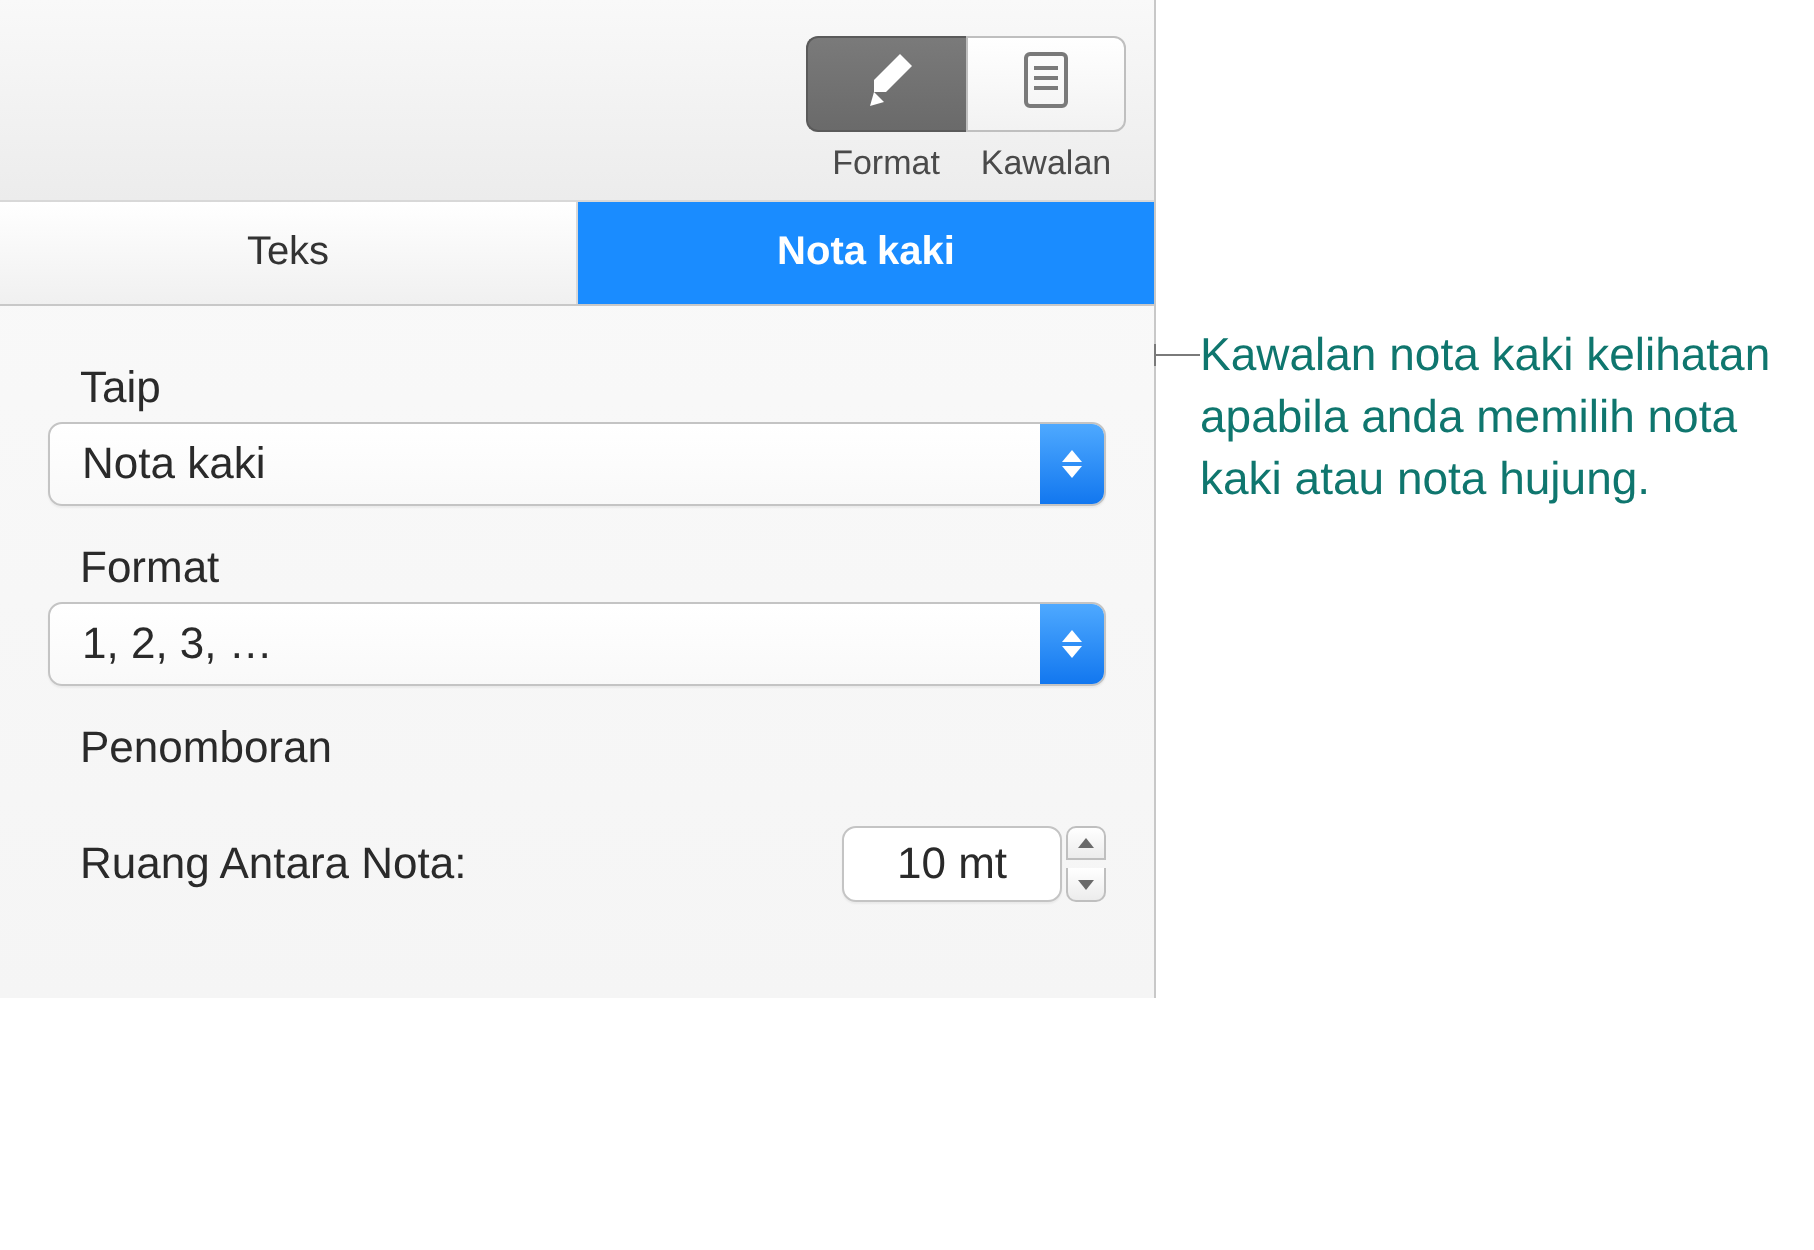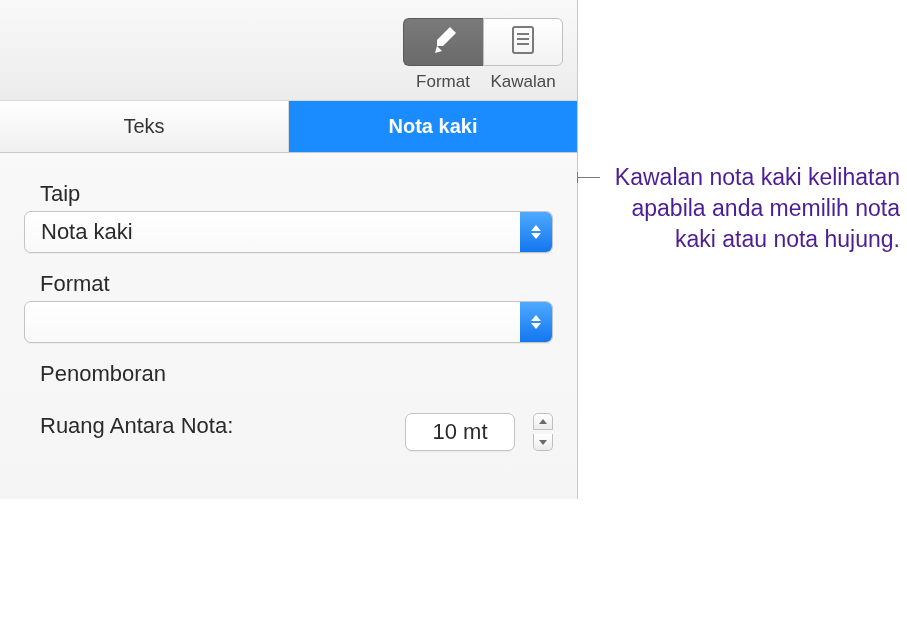--- a/index.html
+++ b/index.html
@@ -143,31 +143,31 @@
       border-bottom: 6px solid #fff;
     }
     .popup-handle .arrow-down {
       width: 0; height: 0;
       border-left: 5px solid transparent;
       border-right: 5px solid transparent;
       border-top: 6px solid #fff;
     }
     .row-inline {
       display: flex;
-      align-items: flex-start;
+      align-items: center;
       justify-content: space-between;
       margin-top: 26px;
     }
     .row-inline .field-label {
       margin-bottom: 0;
     }
     .stepper-wrap {
       display: flex;
       align-items: center;
-      gap: 18px;
+      gap: 2px;
     }
     .stepper-input {
       width: 110px;
       height: 38px;
       border: 1px solid #c4c4c4;
       border-radius: 7px;
       background: #fff;
       text-align: center;
       font-size: 22px;
       color: #2a2a2a;
@@ -211,22 +211,21 @@
       border-right: 4px solid transparent;
       border-top: 5px solid #6a6a6a;
     }
     .callout {
       position: absolute;
       left: 600px;
       top: 162px;
       width: 300px;
       font-size: 23px;
       line-height: 1.35;
-      color: #4c1d95;
-      text-align: right;
+      color: #0f766e;
     }
     .callout-line {
       position: absolute;
       left: 578px;
       top: 177px;
       width: 22px;
       height: 1px;
       background: #7a7a7a;
     }
     .callout-tick {
@@ -293,20 +292,21 @@
           <div class="popup-handle">
             <div class="arrow-up"></div>
             <div class="arrow-down"></div>
           </div>
         </div>
       </div>
 
       <div class="field-group">
         <div class="field-label">Format</div>
         <div class="popup-select">
+          <span>1, 2, 3, …</span>
           <div class="popup-handle">
             <div class="arrow-up"></div>
             <div class="arrow-down"></div>
           </div>
         </div>
       </div>
 
       <div class="field-group">
         <div class="field-label">Penomboran</div>
       </div>

